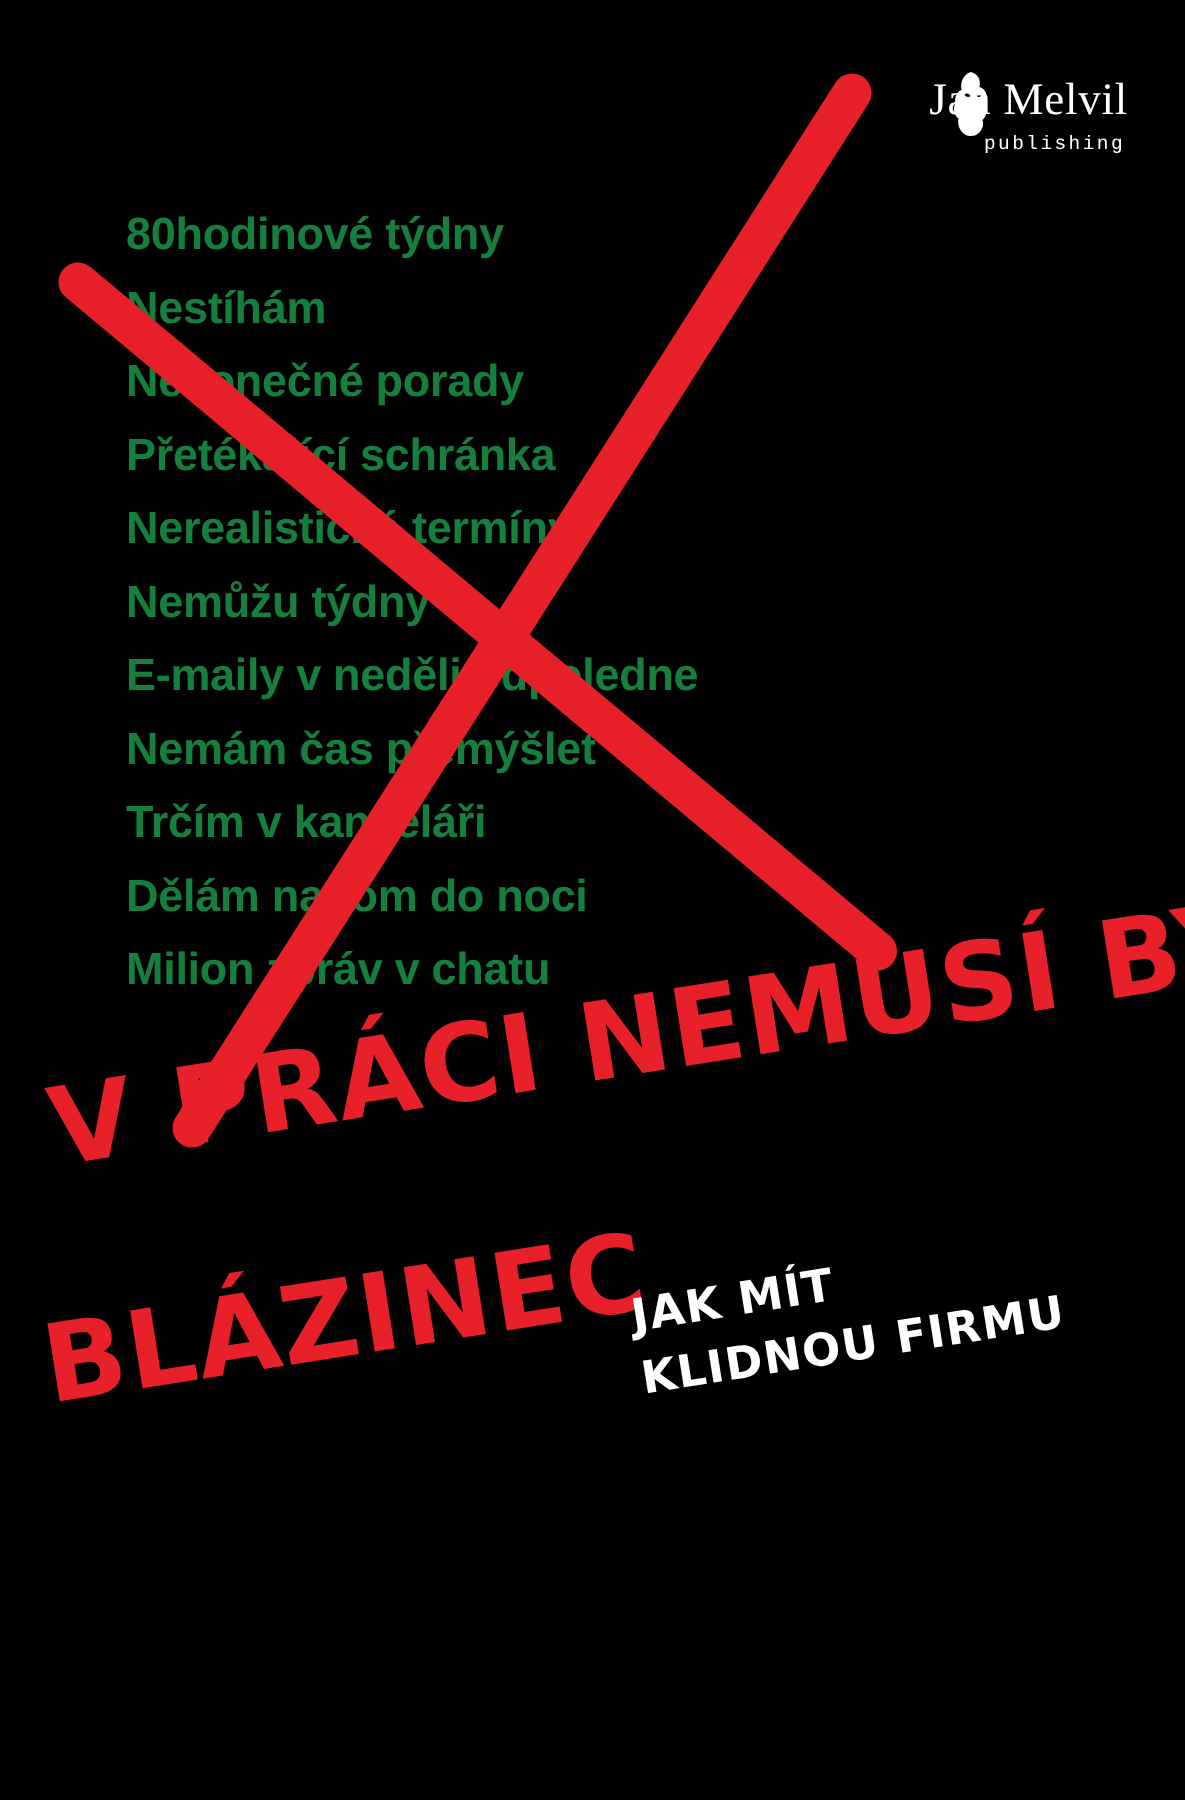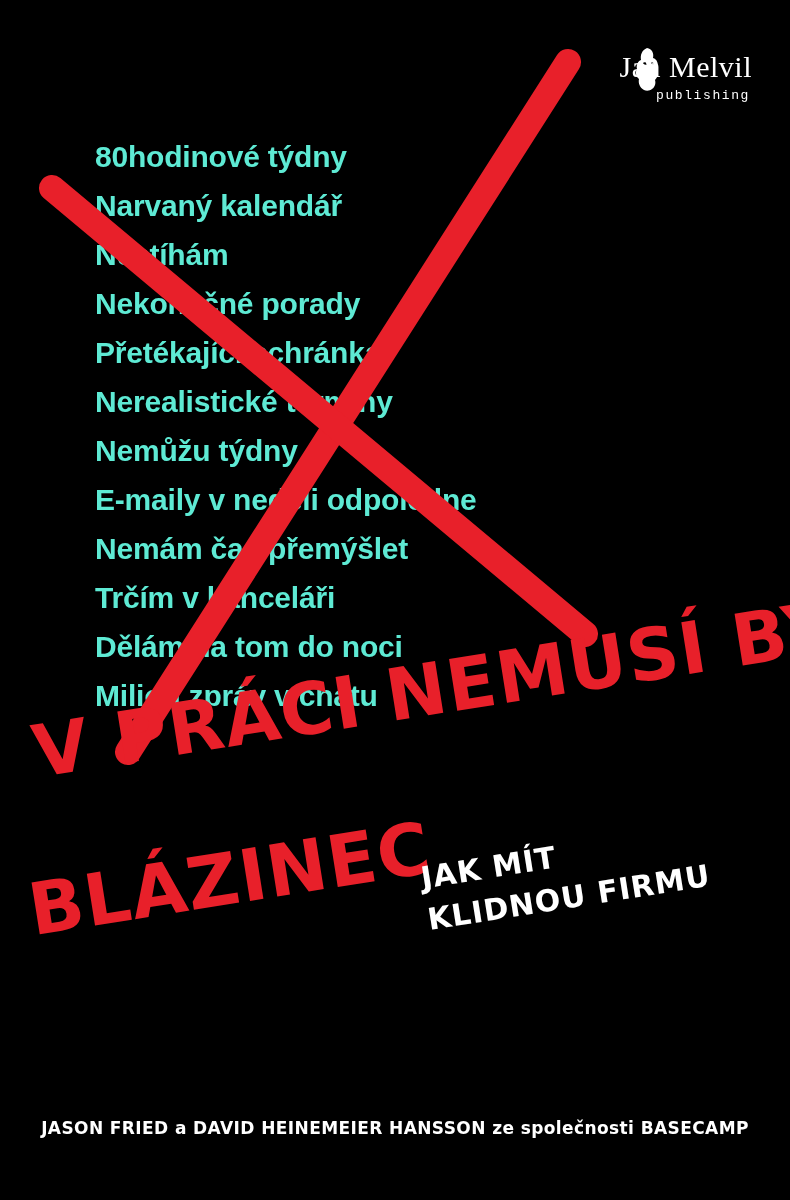--- a/index.html
+++ b/index.html
@@ -50,27 +50,26 @@
 
   
   .complaints {
     position: absolute;
     left: 84px;
     top: 132px;
     width: 620px;
   }
   .complaints li {
     list-style: none;
-    color: #5eead4;
+    color: #15803d;
     font-weight: bold;
     font-size: 30px;
     line-height: 49px;
     letter-spacing: -0.2px;
     white-space: nowrap;
-    margin-left: 11px;
   }
   .complaints ul {
     margin: 0;
     padding: 0;
   }
 
   
   .cross {
     position: absolute;
     left: 0;
@@ -157,21 +156,20 @@
                M13 17 C14 16 16 16 17 18 C16 19 14 19 13 17 Z
                M21 17 C22 16 24 17 24 18 C23 19 21 19 21 17 Z" fill="#ffffff"></path>
     </svg>
     <div class="publisher-main">Jan  Melvil</div>
     <div class="publisher-sub">publishing</div>
   </div>
 
   <div class="complaints">
     <ul>
       <li>80hodinové týdny</li>
-      <li>Narvaný kalendář</li>
       <li>Nestíhám</li>
       <li>Nekonečné porady</li>
       <li>Přetékající schránka</li>
       <li>Nerealistické termíny</li>
       <li>Nemůžu týdny</li>
       <li>E-maily v neděli odpoledne</li>
       <li>Nemám čas přemýšlet</li>
       <li>Trčím v kanceláři</li>
       <li>Dělám na tom do noci</li>
       <li>Milion zpráv v chatu</li>
@@ -185,15 +183,14 @@
 
   <div class="title-wrap">
     <div class="title-line1">V PRÁCI NEMUSÍ BÝT</div>
     <div class="title-line2">BLÁZINEC</div>
     <div class="subtitle">
       <div>JAK MÍT</div>
       <div>KLIDNOU FIRMU</div>
     </div>
   </div>
 
-  <div class="authors">JASON FRIED a DAVID HEINEMEIER HANSSON ze společnosti BASECAMP</div>
 
 </div>
 
 </body></html>

